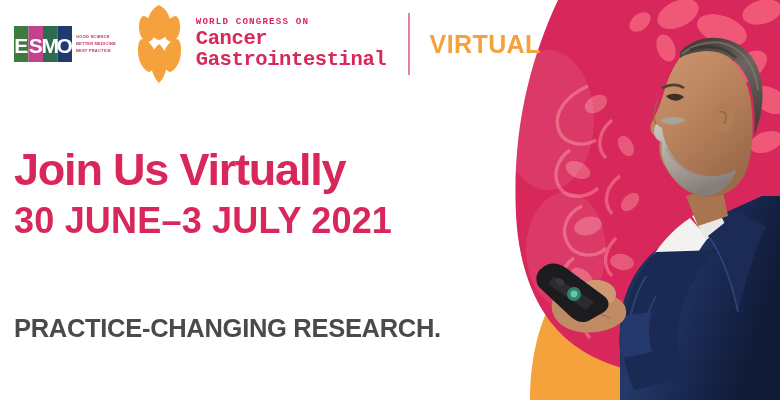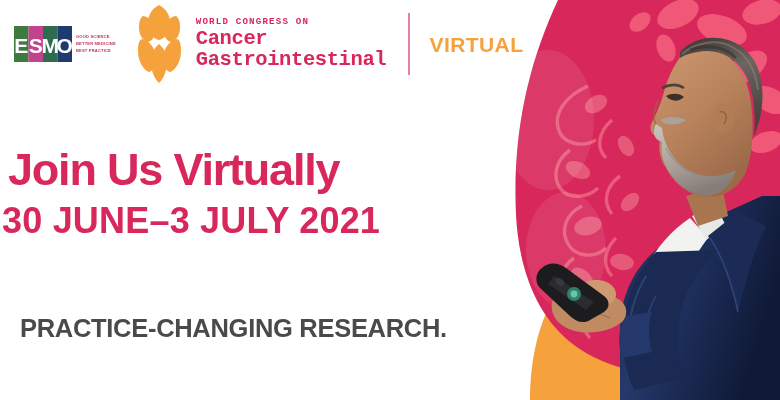--- a/index.html
+++ b/index.html
@@ -71,54 +71,54 @@
   }
 
   .logo-divider {
     width: 1.4px;
     height: 62px;
     background: #e2849f;
     margin: 0 20px 0 22px;
   }
 
   .virtual-text {
-    font-size: 21px;
+    font-size: 25px;
     font-weight: 700;
     color: #f5a23c;
     letter-spacing: 0.4px;
     line-height: 1;
     white-space: nowrap;
   }
 
   
   .headline {
     position: absolute;
-    left: 8px; top: 147px;
+    left: 14px; top: 147px;
     font-size: 45px;
     font-weight: 700;
     color: #d8275a;
     letter-spacing: -1.2px;
     line-height: 1;
     white-space: nowrap;
   }
   .date-line {
     position: absolute;
-    left: 2px; top: 203px;
+    left: 14px; top: 203px;
     font-size: 36px;
     font-weight: 700;
     color: #d8275a;
     letter-spacing: 0.2px;
     line-height: 1;
     white-space: nowrap;
   }
 
   
   .tagline-block {
     position: absolute;
-    left: 20px; top: 310px;
+    left: 14px; top: 310px;
   }
   .tagline-block div {
     font-size: 25.5px;
     font-weight: 700;
     color: #4a4a4a;
     letter-spacing: -0.3px;
     line-height: 1.42;
     white-space: nowrap;
   }
 </style>

